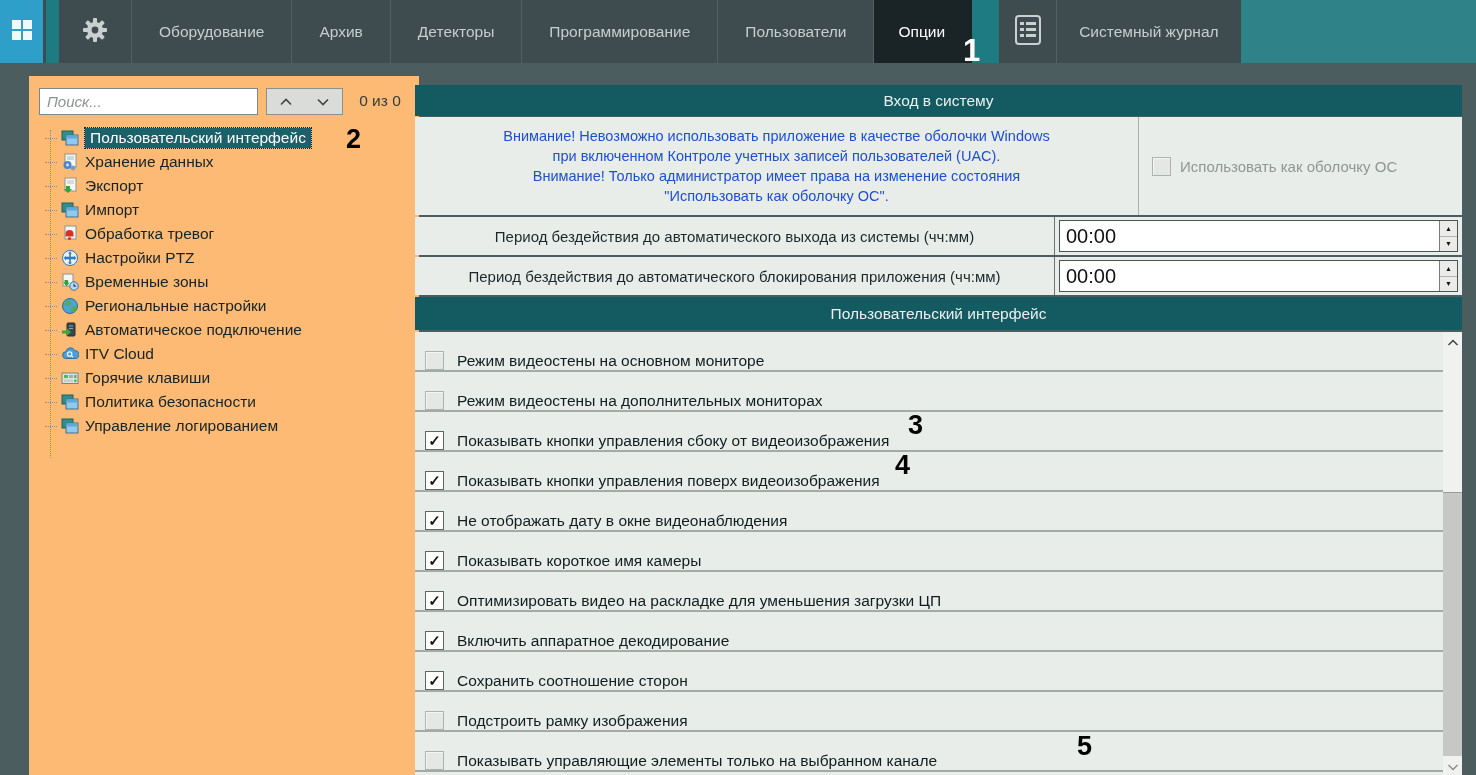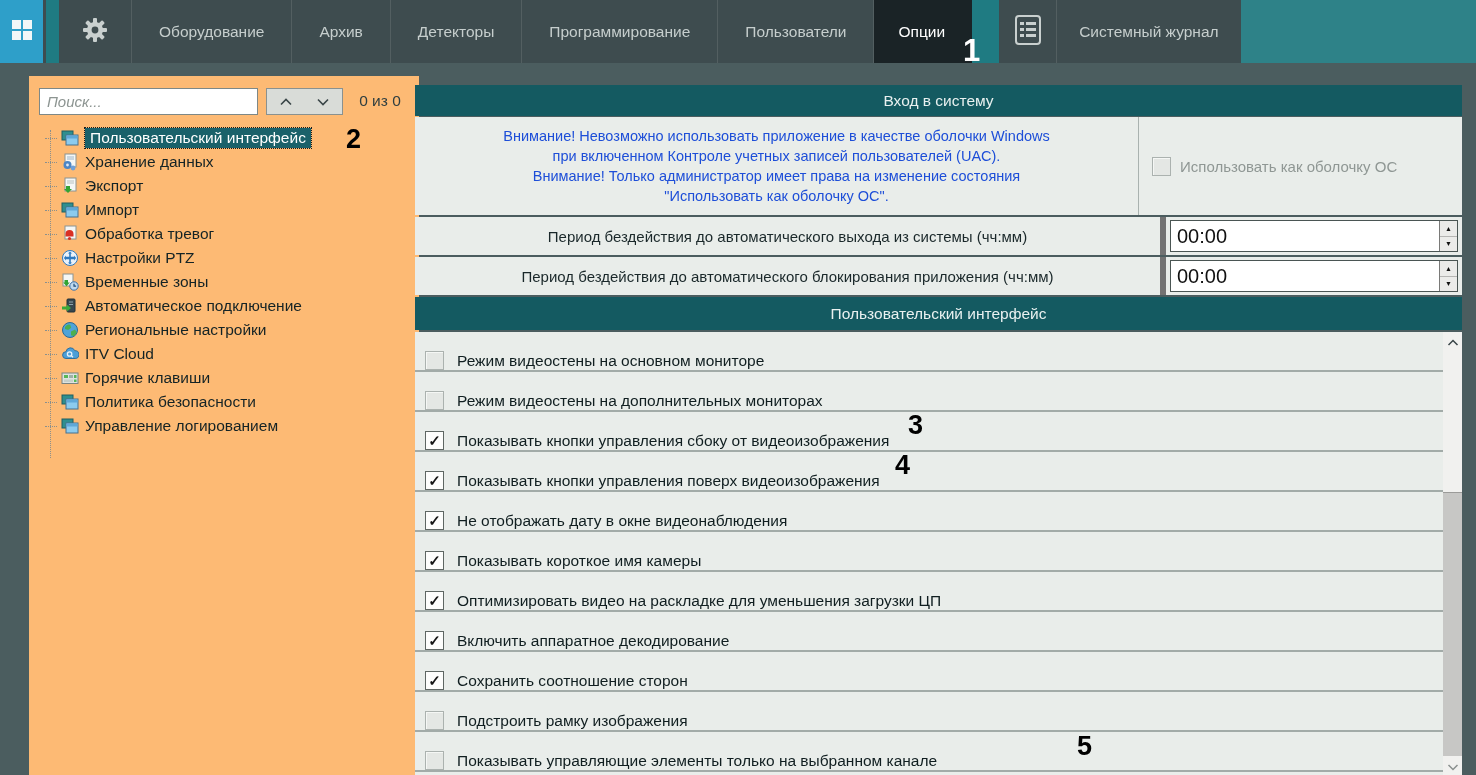--- a/index.html
+++ b/index.html
@@ -41,21 +41,21 @@
   #hdr-ui { top:297px; height:33px; }
 
   .warn-row { position:absolute; left:415px; top:117px; width:1047px; height:98px; background:#E9EDEA; display:flex; }
   .warn-text { width:724px; display:flex; flex-direction:column; justify-content:center; text-align:center; font-size:14.5px; color:#1d4ed8; line-height:20px; border-right:1px solid #A9B2AF; flex:none; }
   .shell-cell { flex:1; display:flex; align-items:center; padding-left:13px; gap:9px; }
   .shell-label { color:#8F9794; font-size:15px; }
 
   .period-row { position:absolute; left:415px; width:1047px; height:38px; background:#E9EDEA; display:flex; }
   #row-logout { top:217px; }
   #row-lock { top:257px; }
-  .p-label { width:751px; display:flex; align-items:center; justify-content:center; text-align:center; font-size:15px; color:#1A282A; border-right:6px solid #737373; flex:none; }
+  .p-label { width:640px; display:flex; align-items:center; justify-content:center; text-align:center; font-size:15px; color:#1A282A; border-right:1px solid #737373; flex:none; }
   .p-input-cell { flex:1; padding:3px 4px 3px 4px; position:relative; }
   .time-wrap { position:relative; width:100%; height:100%; background:#FFFFFF; border:1px solid #4A5553; }
   .time-input { position:absolute; left:0; top:0; width:100%; height:100%; border:none; outline:none; padding:0 22px 0 6px; font-size:20px; color:#111; font-family:"Liberation Sans", sans-serif; background:transparent; }
   .spin { position:absolute; right:0; top:0; bottom:0; width:18px; border-left:1px solid #7A7A78; display:flex; flex-direction:column; }
   .spin-btn { flex:1; display:flex; align-items:center; justify-content:center; font-size:7px; color:#111; background:#EBEBE9; cursor:default; }
   .spin-btn:first-child { border-bottom:1px solid #B5B5B3; }
 
   .options { position:absolute; left:415px; top:332px; width:1028px; height:443px; background:#A2ABA8; display:flex; flex-direction:column; gap:2px; overflow:hidden; }
   .opt-row { height:38px; flex:none; background:#E9EDEA; display:flex; align-items:flex-end; padding-left:10px; gap:13px; }
   .opt-label { font-size:15.5px; color:#101E20; white-space:nowrap; }
@@ -232,38 +232,38 @@
               <circle cx="13" cy="13" r="4.2" fill="#BFD9EE" stroke="#3A6FA8"></circle>
               <path d="M13 10.8 v2.4 h2.1" stroke="#1F4C7A" fill="none" stroke-width="1.2"></path>
             </svg>
           </span>
           <span class="tlabel">Временные зоны</span>
         </div>
         <div class="titem">
           <span class="conn"></span>
           <span class="ticon">
             <svg width="18" height="18" viewBox="0 0 18 18">
+              <circle cx="9" cy="9" r="7.5" fill="#4FA3D8" stroke="#2A6B94"></circle>
+              <path d="M4 6 q2 -3.4 5.2 -2.2 l1 3 -3 2.2 -3.2 -1 z" fill="#4CAF50"></path>
+              <path d="M10 10.5 l4 -2 2 3 -3.2 3.8 -2.8 -1 z" fill="#4CAF50"></path>
+            </svg>
+          </span>
+          <span class="tlabel">Региональные настройки</span>
+        </div>
+        <div class="titem">
+          <span class="conn"></span>
+          <span class="ticon">
+            <svg width="18" height="18" viewBox="0 0 18 18">
               <rect x="6" y="2" width="8" height="13" rx="1" fill="#37474F" stroke="#233137"></rect>
               <line x1="8" y1="5" x2="12" y2="5" stroke="#90A4AE"></line>
               <line x1="8" y1="7.5" x2="12" y2="7.5" stroke="#90A4AE"></line>
               <path d="M1 9.5 h5 v-2 l4 3.5 -4 3.5 v-2 H1 z" fill="#3BAA3B"></path>
             </svg>
           </span>
           <span class="tlabel">Автоматическое подключение</span>
-        </div>
-        <div class="titem">
-          <span class="conn"></span>
-          <span class="ticon">
-            <svg width="18" height="18" viewBox="0 0 18 18">
-              <circle cx="9" cy="9" r="7.5" fill="#4FA3D8" stroke="#2A6B94"></circle>
-              <path d="M4 6 q2 -3.4 5.2 -2.2 l1 3 -3 2.2 -3.2 -1 z" fill="#4CAF50"></path>
-              <path d="M10 10.5 l4 -2 2 3 -3.2 3.8 -2.8 -1 z" fill="#4CAF50"></path>
-            </svg>
-          </span>
-          <span class="tlabel">Региональные настройки</span>
         </div>
         <div class="titem">
           <span class="conn"></span>
           <span class="ticon">
             <svg width="18" height="18" viewBox="0 0 18 18">
               <path d="M5 13.5 a3.4 3.4 0 0 1 0 -6.8 a4.6 4.6 0 0 1 8.8 -1 a3.1 3.1 0 0 1 .4 7.8 z" fill="#4C9FD8" stroke="#2F6F9E"></path>
               <circle cx="8.6" cy="9" r="2.2" fill="none" stroke="#E8F2FA" stroke-width="1.3"></circle>
               <line x1="10.2" y1="10.6" x2="12" y2="12.2" stroke="#E8F2FA" stroke-width="1.3"></line>
             </svg>
           </span>

